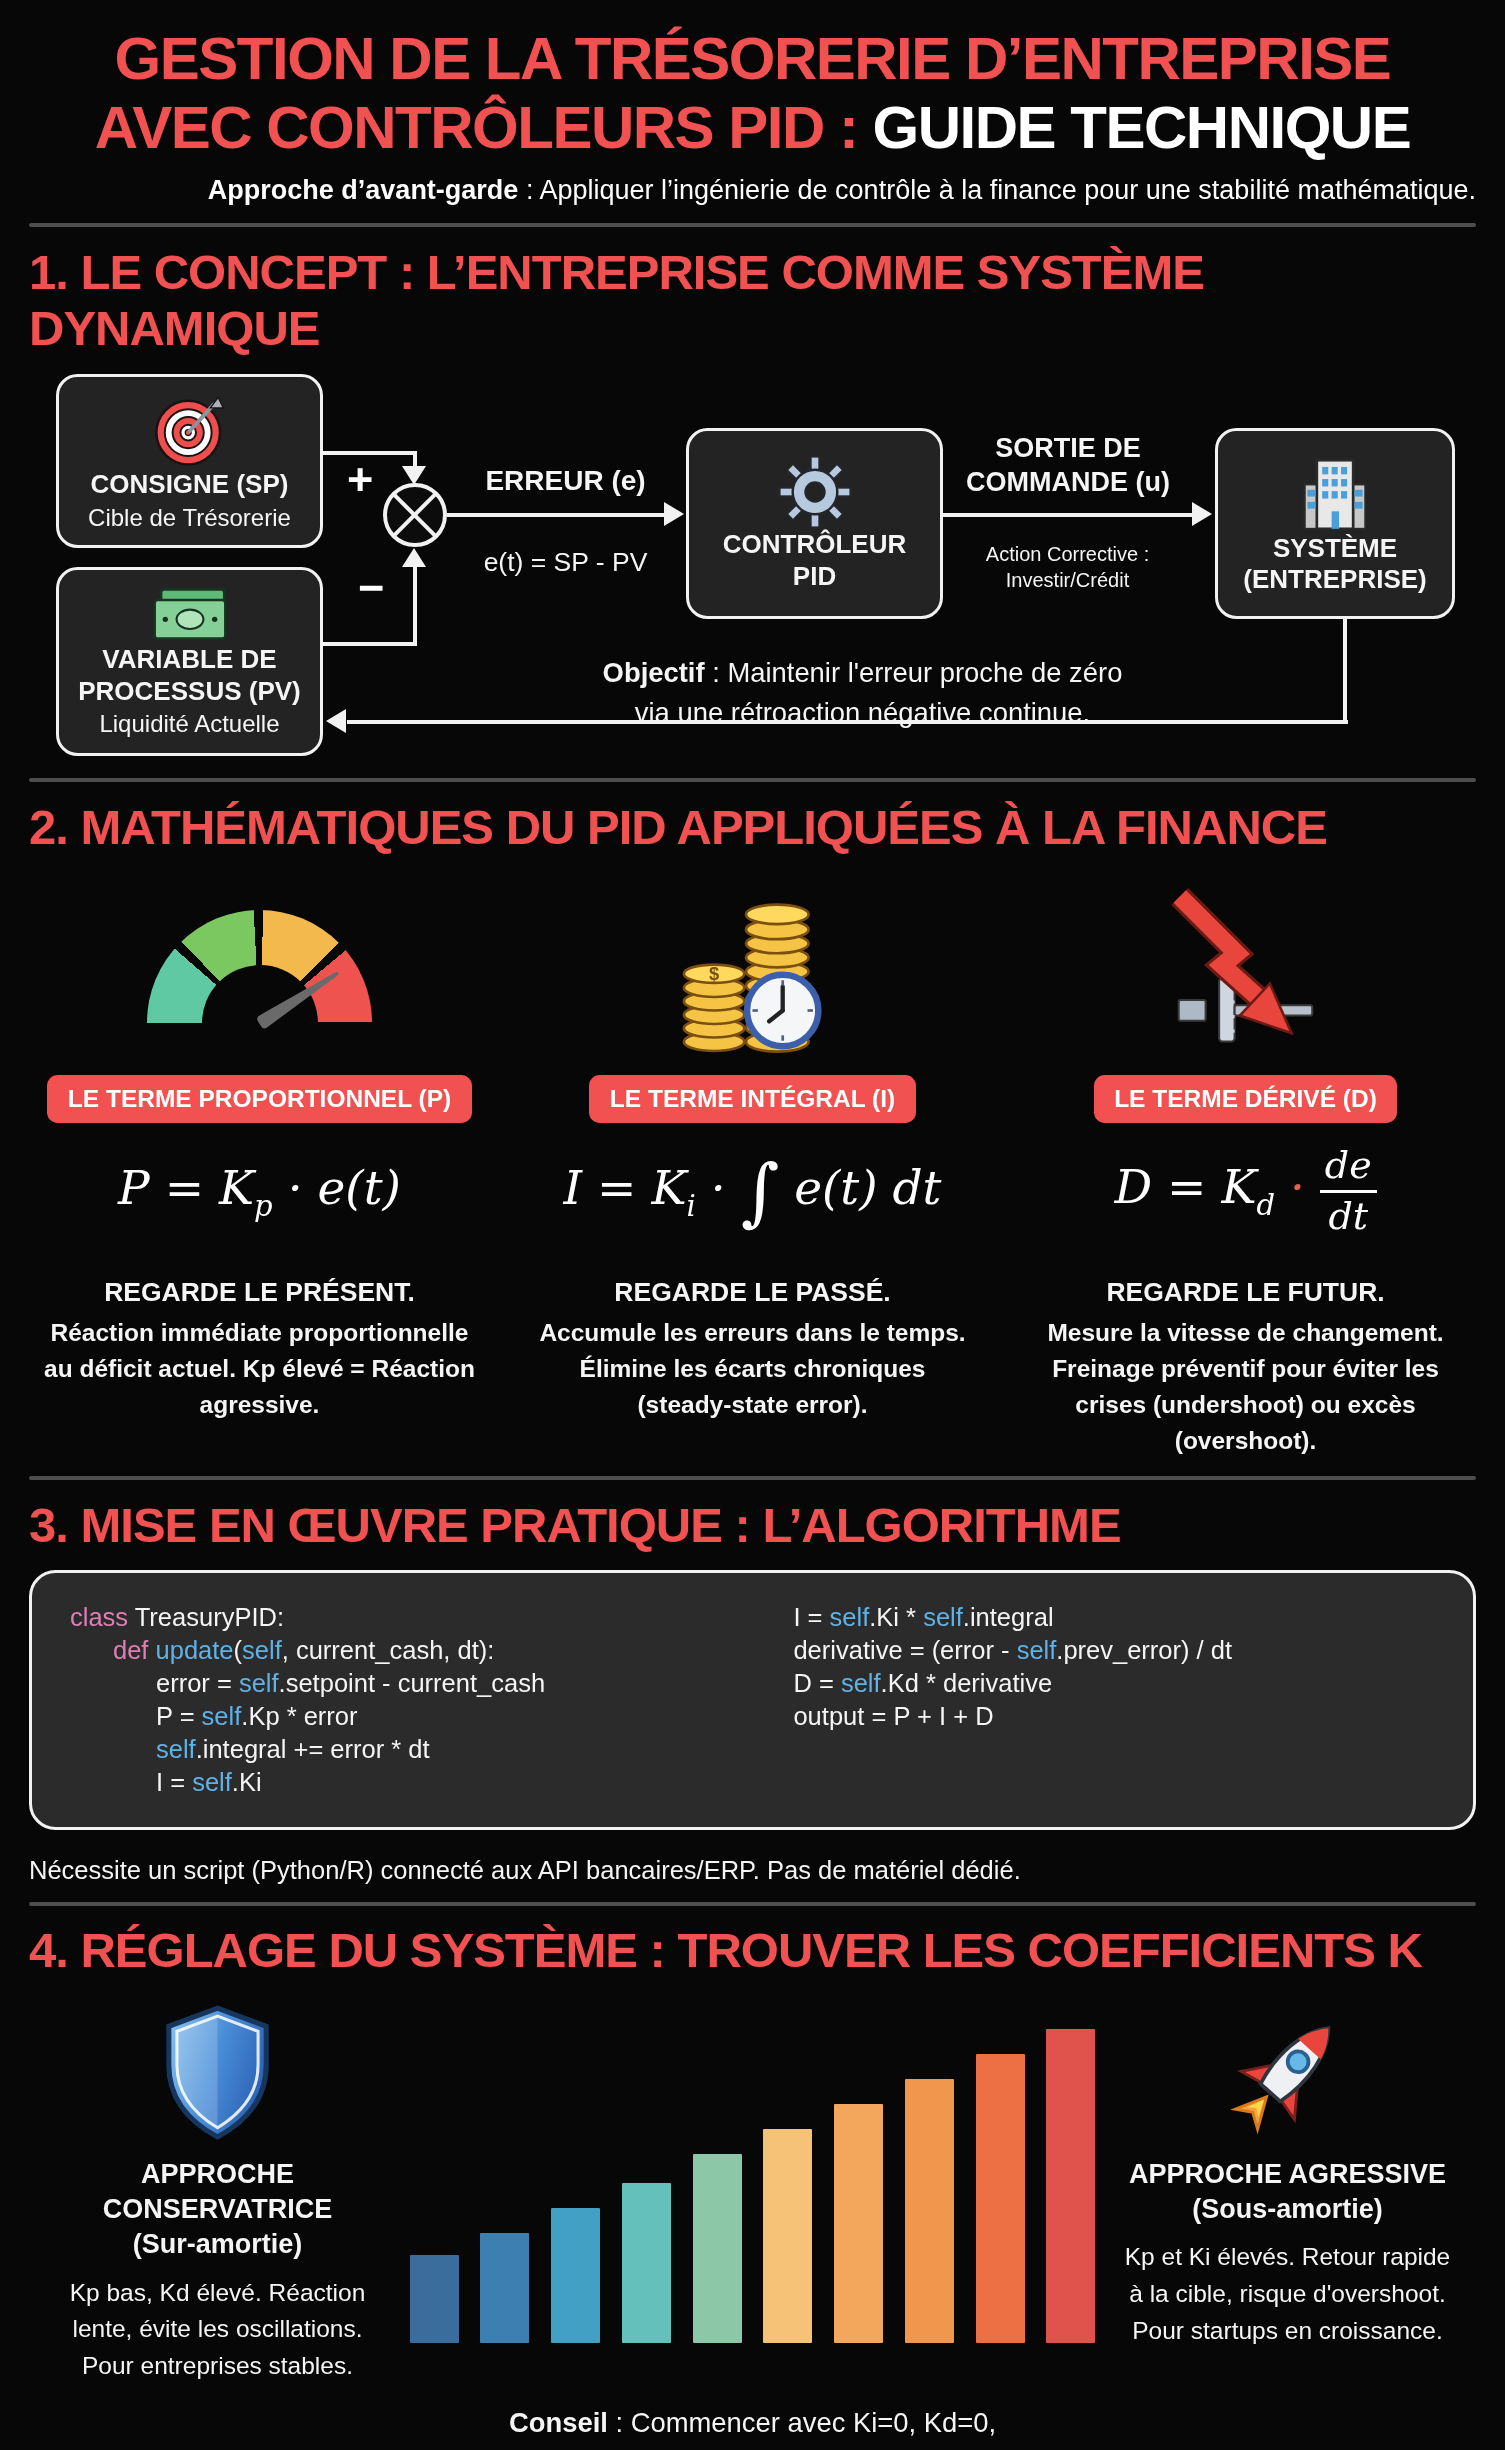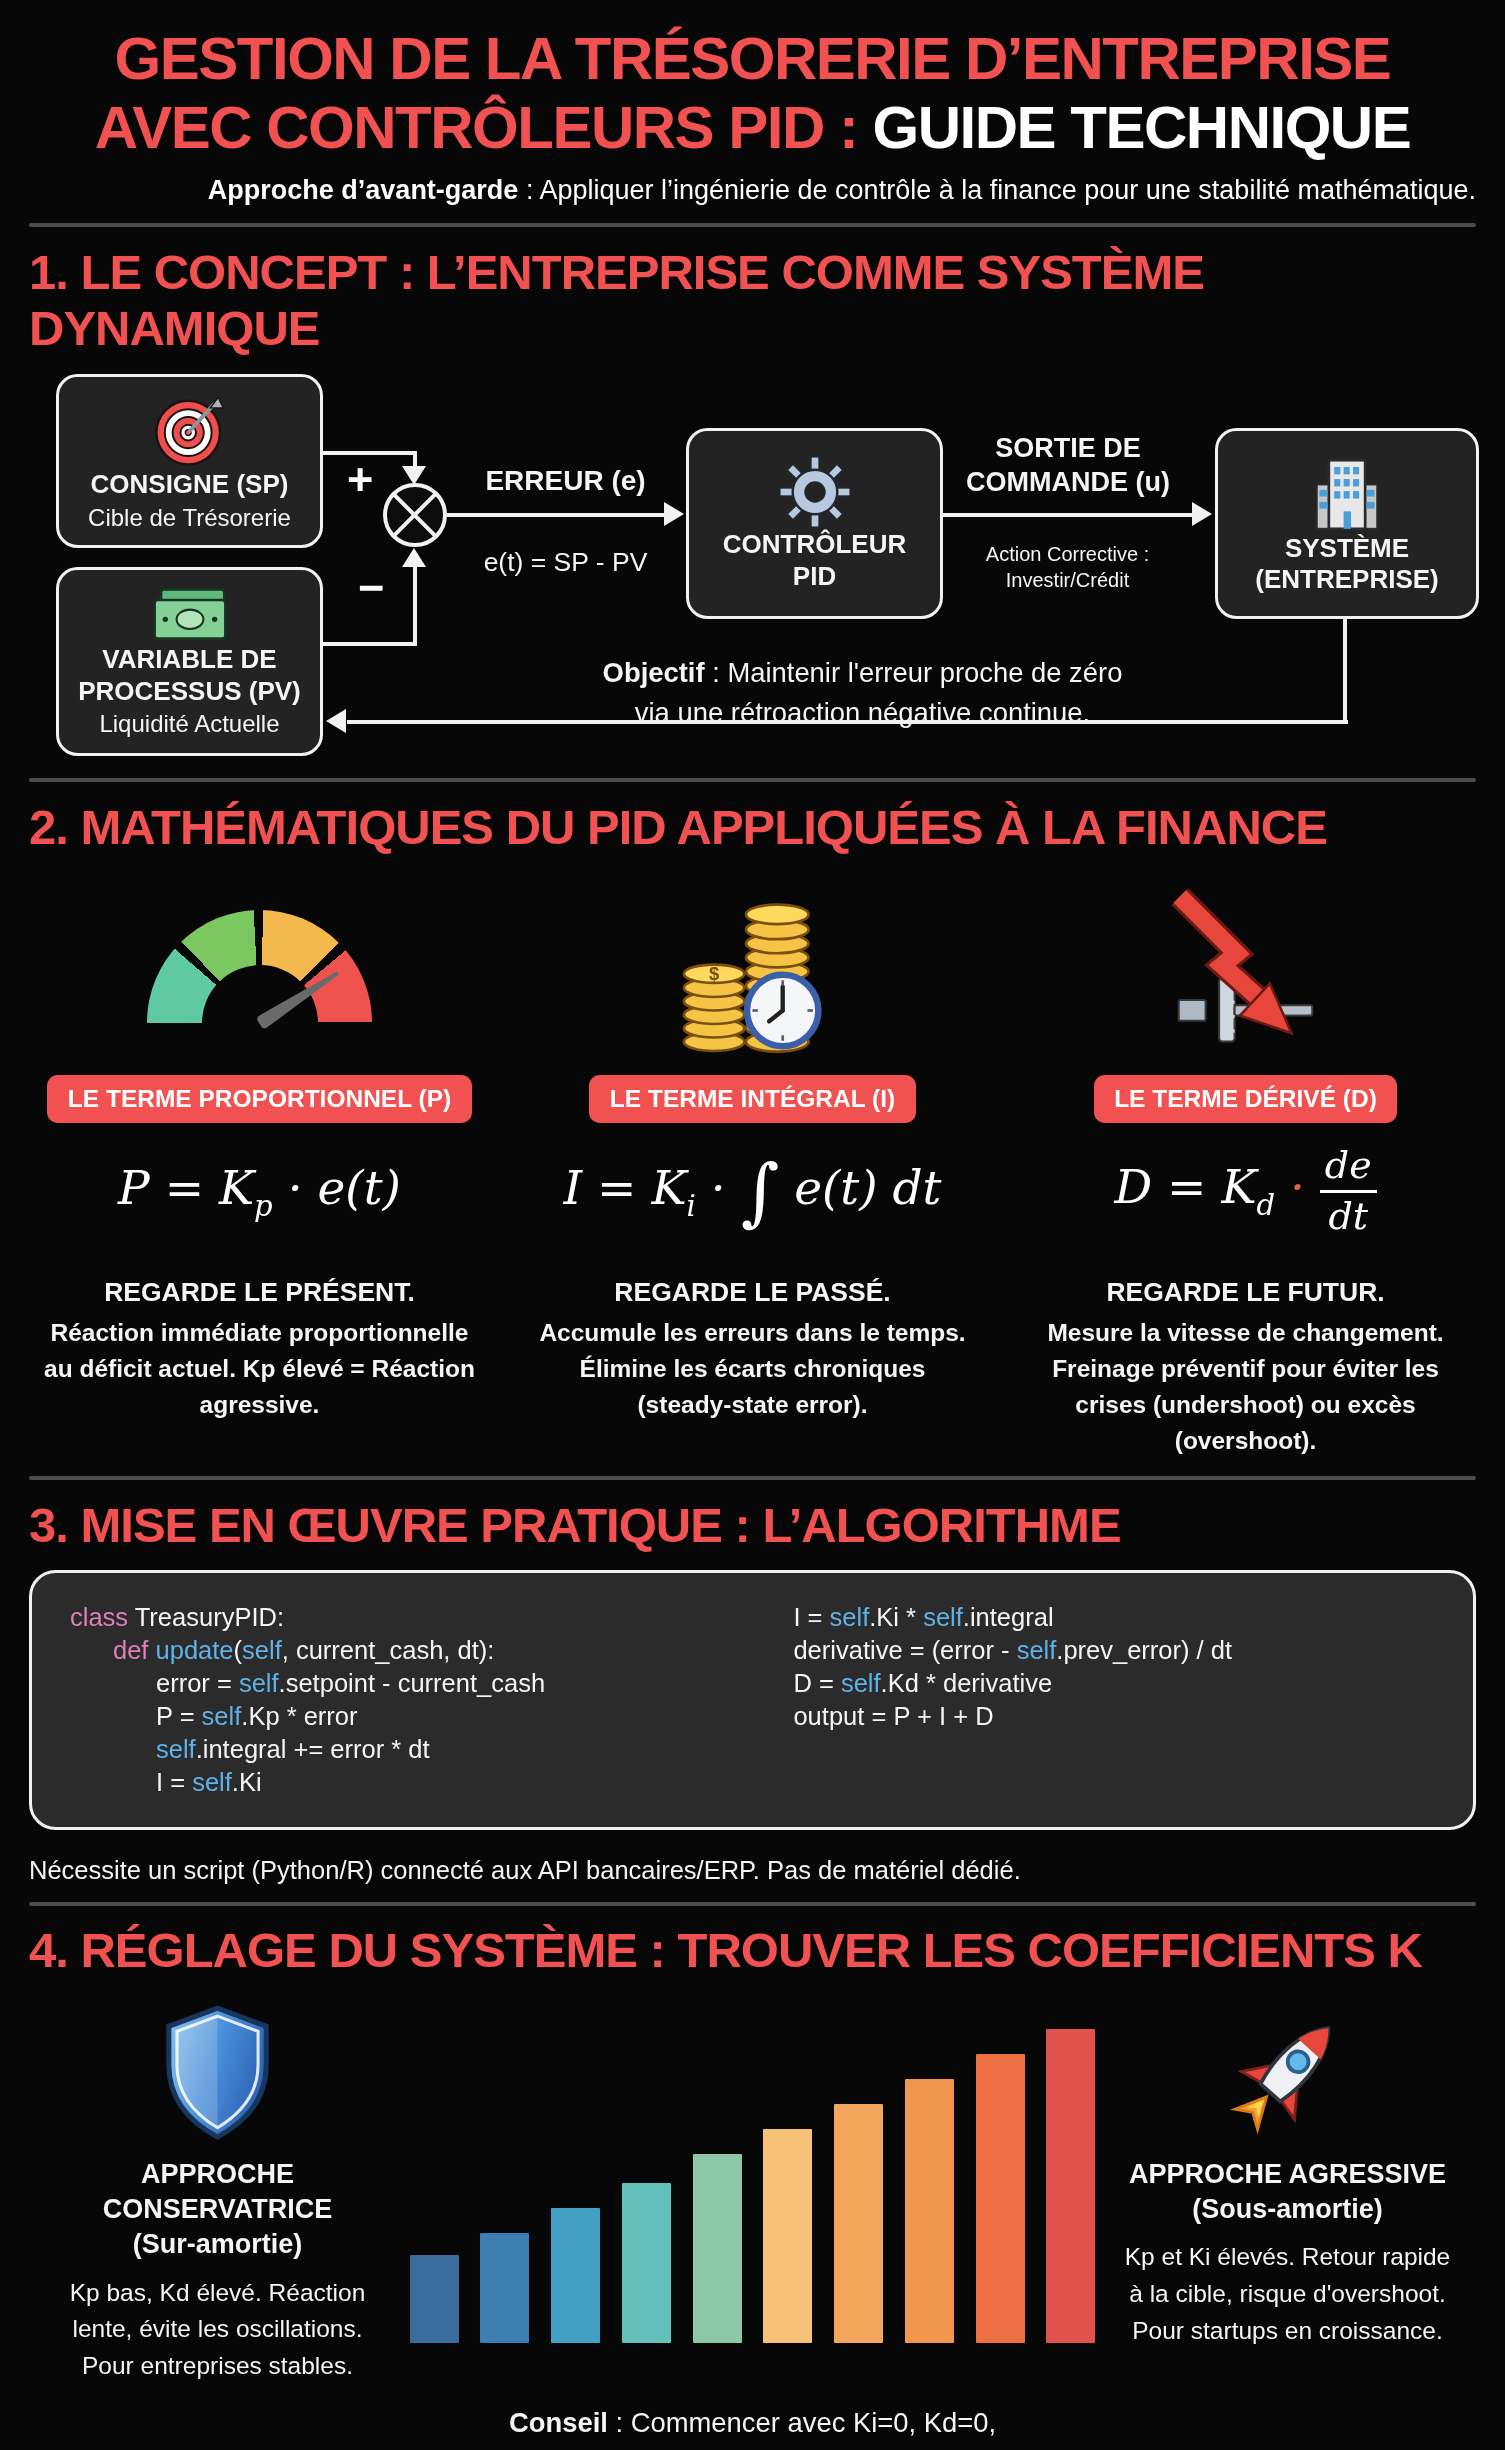--- a/index.html
+++ b/index.html
@@ -216,21 +216,21 @@
     <div class="arr right" style="left:1163px;top:133px;"></div>
     <div class="dlabel" style="left:931px;top:63px;width:216px;">
       <div class="med">SORTIE DE</div>
       <div class="med">COMMANDE (u)</div>
     </div>
     <div class="dlabel" style="left:926px;top:172px;width:225px;">
       <div class="small">Action Corrective :</div>
       <div class="small">Investir/Crédit</div>
     </div>
 
-    <div class="dbox" style="left:1186px;top:59px;width:264px;height:191px;">
+    <div class="dbox" style="left:1186px;top:59px;width:240px;height:191px;">
       <svg width="74" height="81" viewBox="0 0 110 120">
         <rect x="10" y="48" width="20" height="66" fill="#c7c7c7" stroke="#2a2a2a" stroke-width="3"></rect>
         <rect x="80" y="48" width="20" height="66" fill="#c7c7c7" stroke="#2a2a2a" stroke-width="3"></rect>
         <rect x="28" y="12" width="54" height="102" fill="#e8e8e8" stroke="#2a2a2a" stroke-width="4"></rect>
         <g fill="#4a9fd8">
           <rect x="36" y="22" width="9" height="11"></rect>
             <rect x="50" y="22" width="9" height="11"></rect>
             <rect x="64" y="22" width="9" height="11"></rect>
           <rect x="36" y="40" width="9" height="11"></rect>
             <rect x="50" y="40" width="9" height="11"></rect>

